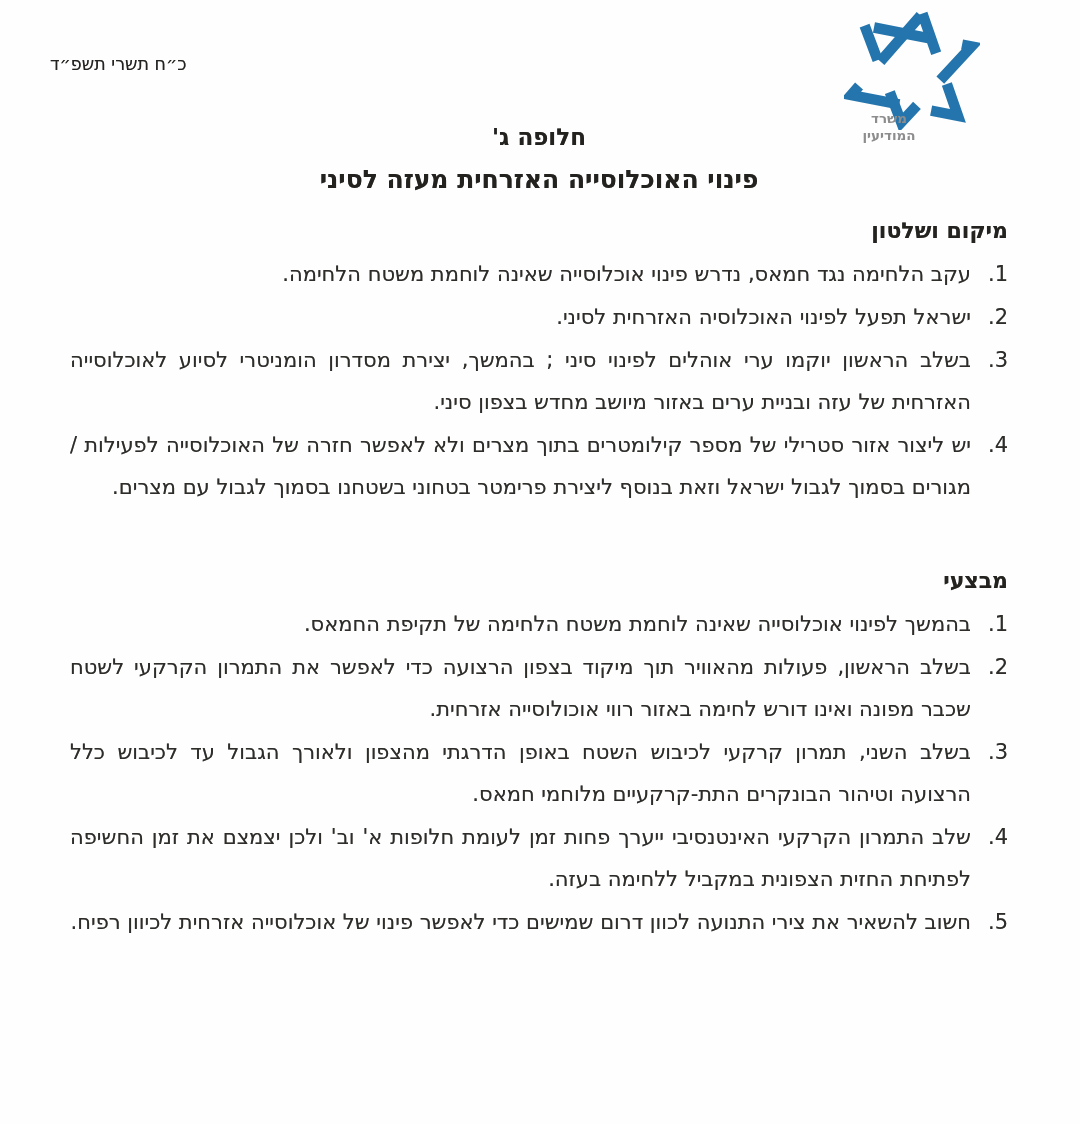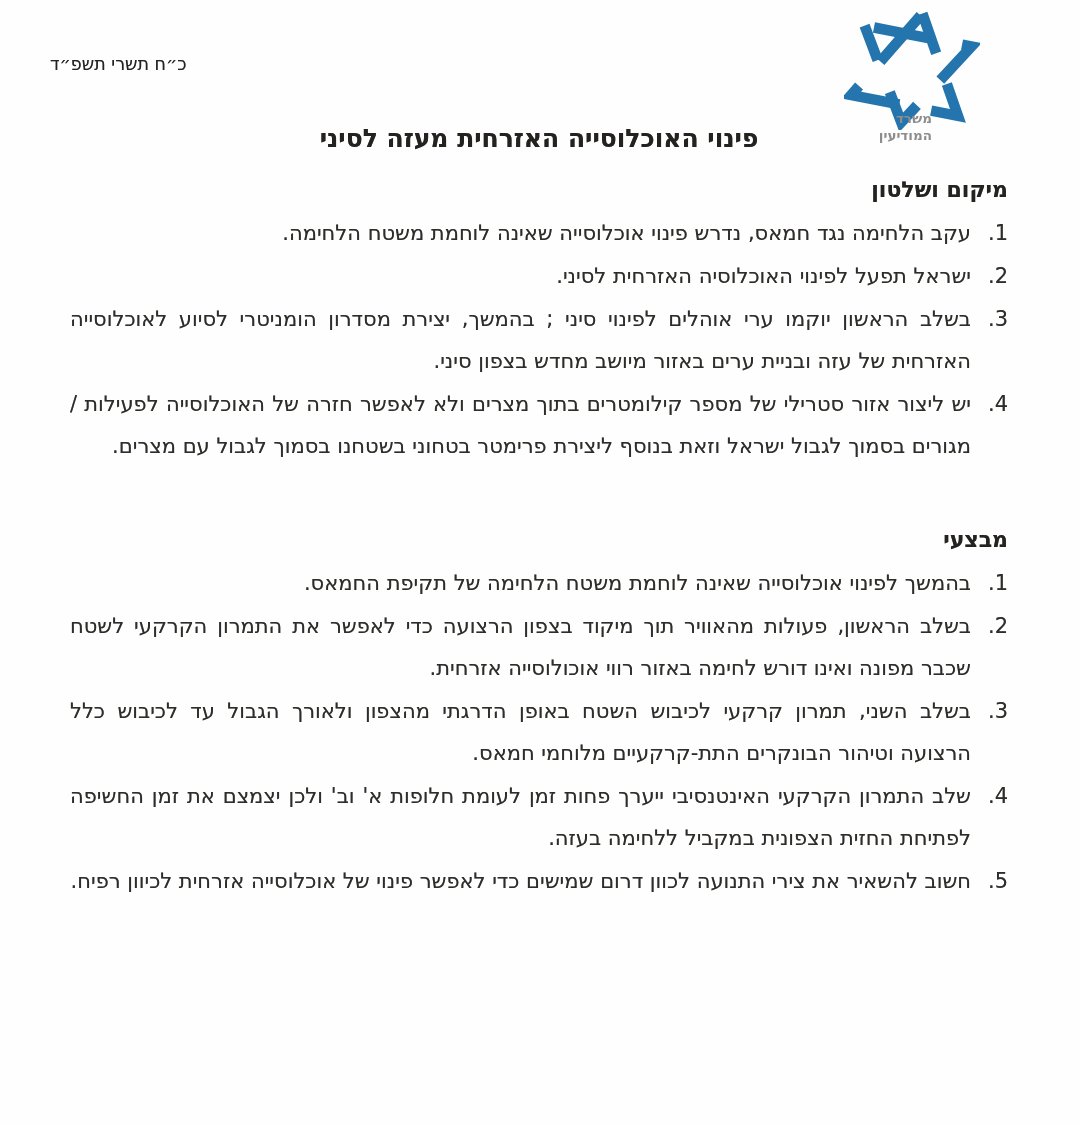--- a/index.html
+++ b/index.html
@@ -25,20 +25,21 @@
     text-shadow:0 0 .5px rgba(40,38,35,.55);
   }
   .logo{
     position:absolute;top:4px;right:100px;
     width:136px;height:132px;
   }
   .logo svg{display:block;}
   .logo-text{
     position:absolute;left:2px;bottom:-8px;
     width:86px;
+    text-align:center;
     font-size:13.5px;font-weight:700;
     line-height:17px;
     color:#8d8d8d;
     direction:rtl;
   }
   
   .content{
     position:relative;
     padding:124px 72px 0 70px;
     direction:rtl;
@@ -102,20 +103,21 @@
       </svg>
     </span>
     <div class="logo-text">
       <div>משרד</div>
       <div>המודיעין</div>
     </div>
   </div>
 
   <div class="content">
 
+    <div class="doc-title">חלופה ג'</div>
     <div class="doc-subtitle">פינוי האוכלוסייה האזרחית מעזה לסיני</div>
 
     <div class="section-heading">מיקום ושלטון</div>
     <div class="items">
       <div class="item">
         <span class="num">1.</span>
         <span class="text">עקב הלחימה נגד חמאס, נדרש פינוי אוכלוסייה שאינה לוחמת משטח הלחימה.</span>
       </div>
       <div class="item">
         <span class="num">2.</span>

